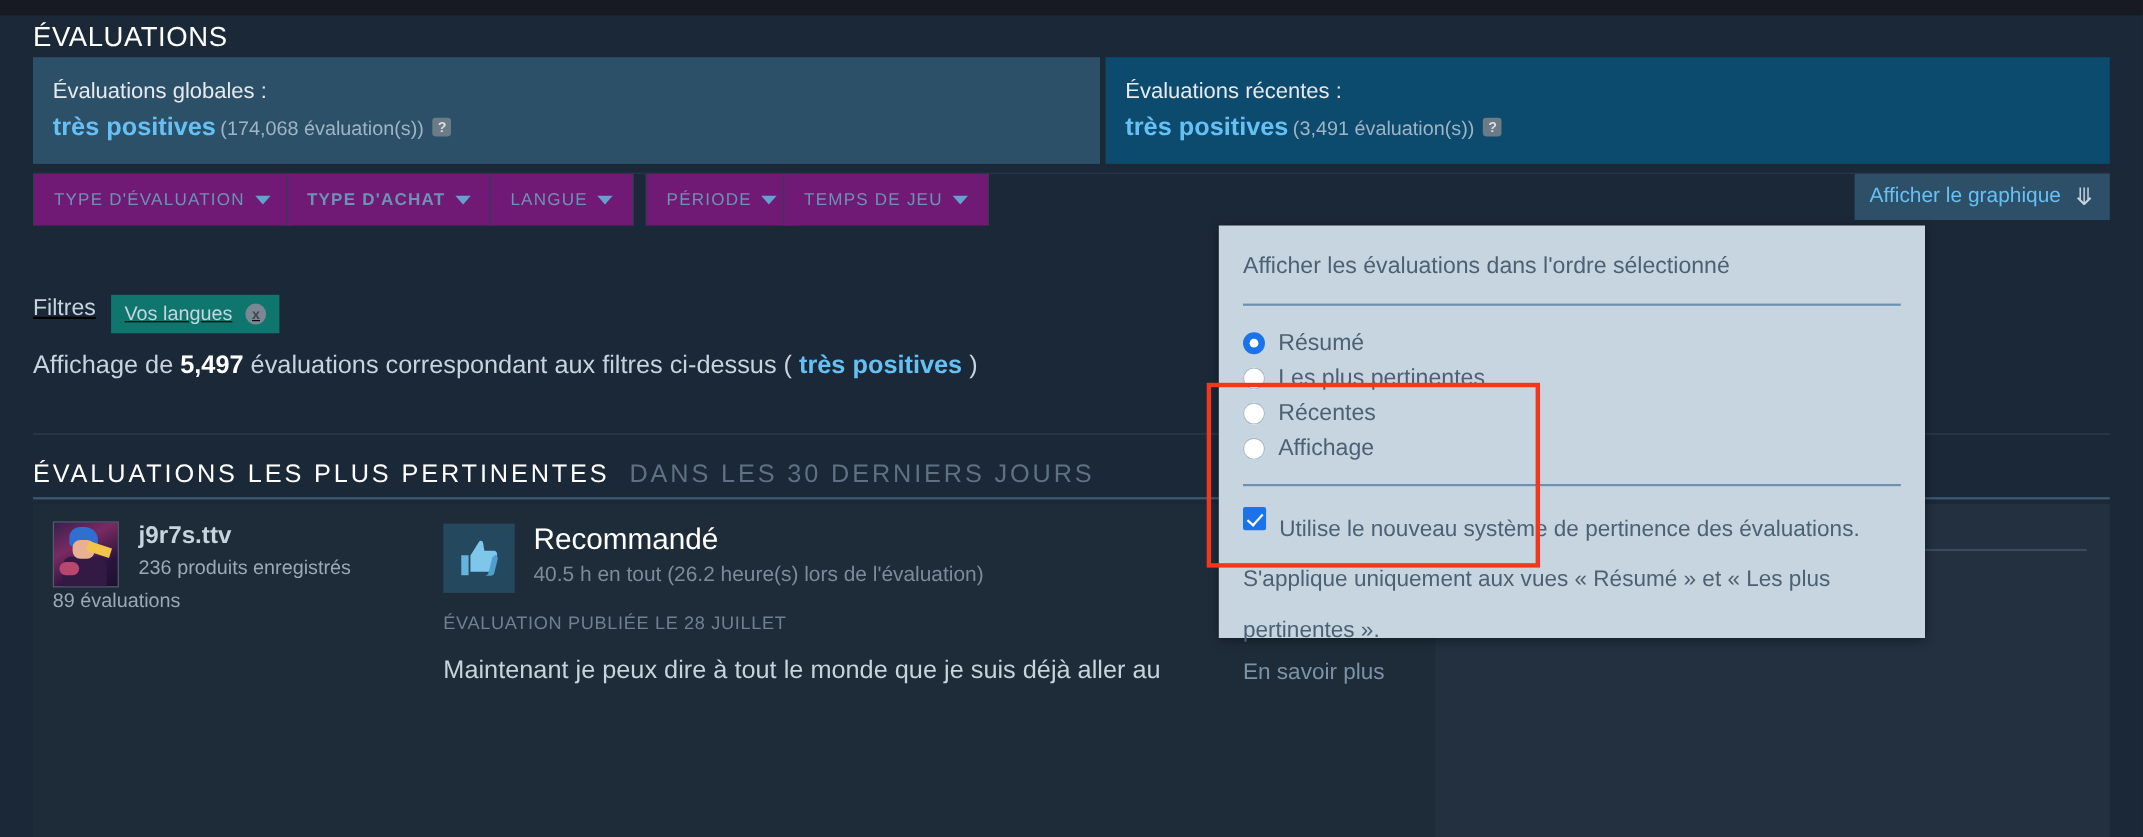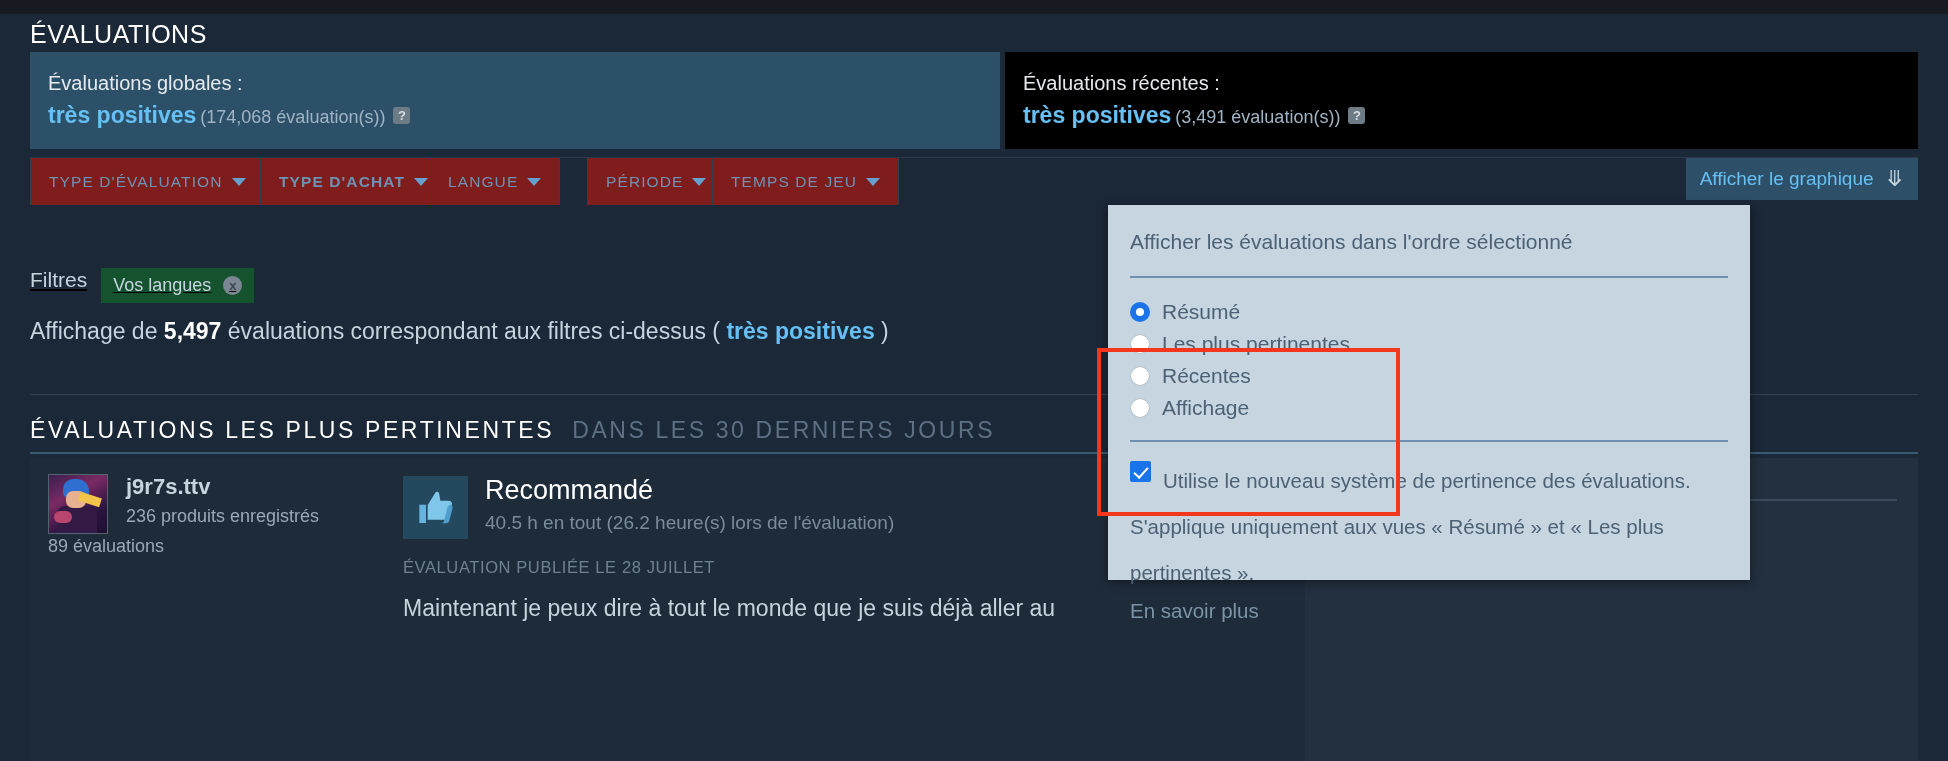--- a/index.html
+++ b/index.html
@@ -21,40 +21,40 @@
     text-transform: uppercase; white-space: nowrap;
   }
 
   
   .summary-row { position: absolute; left: 30px; top: 52px; width: 1888px; height: 97px; }
   .summary-box {
     position: absolute; top: 0; height: 97px;
     background: #2f5269; padding: 18px 0 0 18px;
   }
   .summary-box.overall { left: 0; width: 970px; background: #2d5069; }
-  .summary-box.recent  { left: 975px; width: 913px; background: #000000; }
+  .summary-box.recent  { left: 975px; width: 913px; background: #0c4a6e; }
   .summary-label { font-size: 20px; color: #e6eaee; line-height: 27px; white-space: nowrap; }
   .summary-value-row { margin-top: 5px; white-space: nowrap; }
   .summary-value { font-size: 23px; font-weight: bold; color: #66c0f4; }
   .summary-count { font-size: 18px; color: #9fb4c4; margin-left: 4px; }
   .qmark {
     display: inline-block; width: 17px; height: 17px; border-radius: 3px;
     background: #6c7b86; color: #d7dee5; font-size: 13px; line-height: 17px;
     text-align: center; font-weight: bold; margin-left: 8px; vertical-align: 3px;
   }
 
   
   .tabbar { position: absolute; left: 30px; top: 157px; width: 1888px; height: 48px; background: #1b2838; }
   .tabbar-line { position: absolute; left: 0; top: 0; width: 100%; height: 1px; background: #2b394a; }
   .tab {
     position: absolute; top: 1px; height: 47px;
     display: flex; align-items: center; justify-content: center;
     padding: 0 18px; cursor: pointer;
     border-left: 1px solid #2f3e50; border-right: 1px solid #2f3e50;
-    background: #7f1d1d;
+    background: #701a75;
   }
   .tab .tab-label {
     font-size: 15.5px; letter-spacing: 1.1px; color: #6b93b5;
     text-transform: uppercase; white-space: nowrap;
   }
   .caret { margin-left: 9px; width: 0; height: 0;
     border-left: 7px solid transparent; border-right: 7px solid transparent; border-top: 8px solid #66a0cf; }
   .tab.open { background: #c7d5e0; }
   .tab.open .tab-label { color: #4a7ba0; }
   .tab.open .caret { border-top-color: #1b2838; }
@@ -64,21 +64,21 @@
     display: flex; align-items: center; padding: 0 14px;
     background: #2d4f68; cursor: pointer;
   }
   .show-graph .sg-label { font-size: 19px; color: #66c0f4; white-space: nowrap; }
   .chev-dbl { margin-left: 12px; color: #c6d4de; font-size: 22px; line-height: 18px; }
 
   
   .filters-row { position: absolute; left: 30px; top: 268px; display: flex; align-items: flex-start; text-decoration: underline; }
   .filters-label { font-size: 21px; color: #c6d4de; margin-right: 14px; }
   .filter-chip {
-    display: flex; align-items: center; background: #14532d; color: #c7d5e0;
+    display: flex; align-items: center; background: #0f766e; color: #c7d5e0;
     padding: 7px 12px; font-size: 18px; cursor: pointer;
   }
   .chip-x {
     margin-left: 12px; width: 19px; height: 19px; border-radius: 50%;
     background: #7b8793; color: #3d4650; font-size: 13px; font-weight: bold;
     display: flex; align-items: center; justify-content: center;
   }
 
   
   .count-line {
@@ -205,21 +205,21 @@
     <div class="tab" style="left:0px;">
       <span class="tab-label">TYPE D'ÉVALUATION</span>
       <span class="caret"></span>
     </div>
 
     <div class="tab" style="left:230px;font-weight:bold;">
       <span class="tab-label">TYPE D'ACHAT</span>
       <span class="caret"></span>
     </div>
 
-    <div class="tab" style="left:399px;">
+    <div class="tab" style="left:415px;">
       <span class="tab-label">LANGUE</span>
       <span class="caret"></span>
     </div>
 
     <div class="tab" style="left:557px;">
       <span class="tab-label">PÉRIODE</span>
       <span class="caret"></span>
     </div>
 
     <div class="tab" style="left:682px;">

